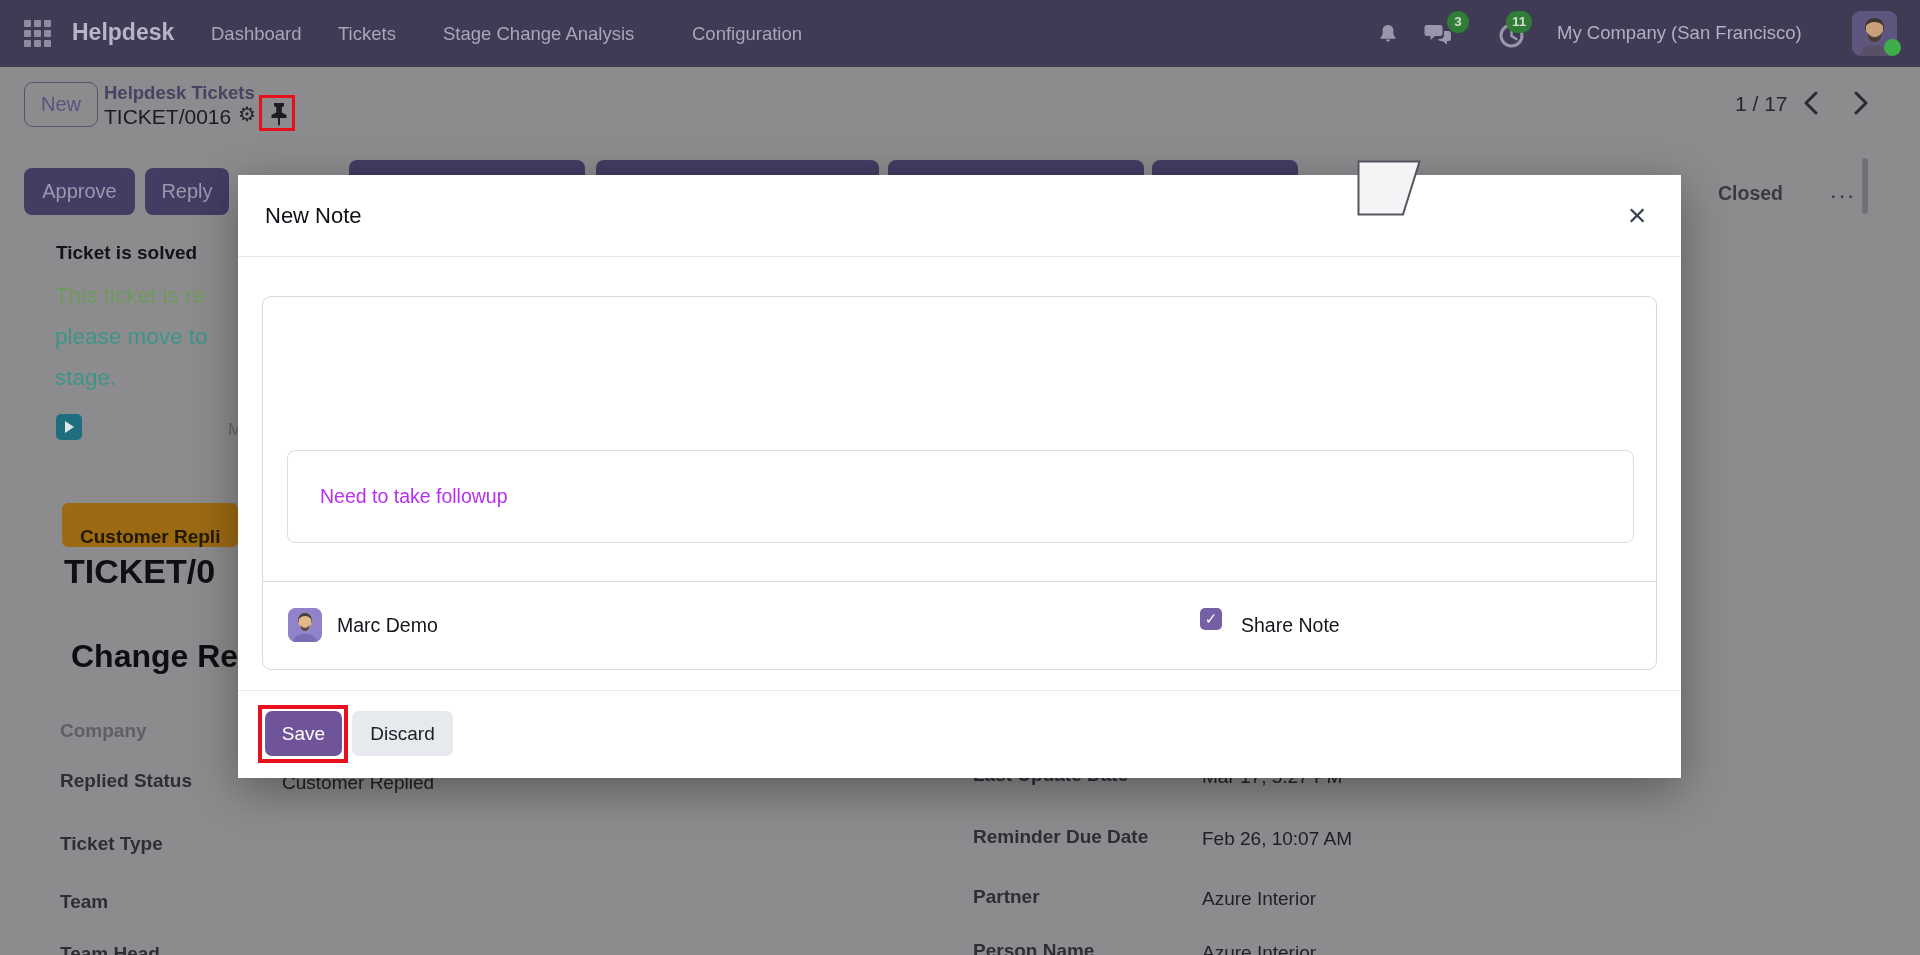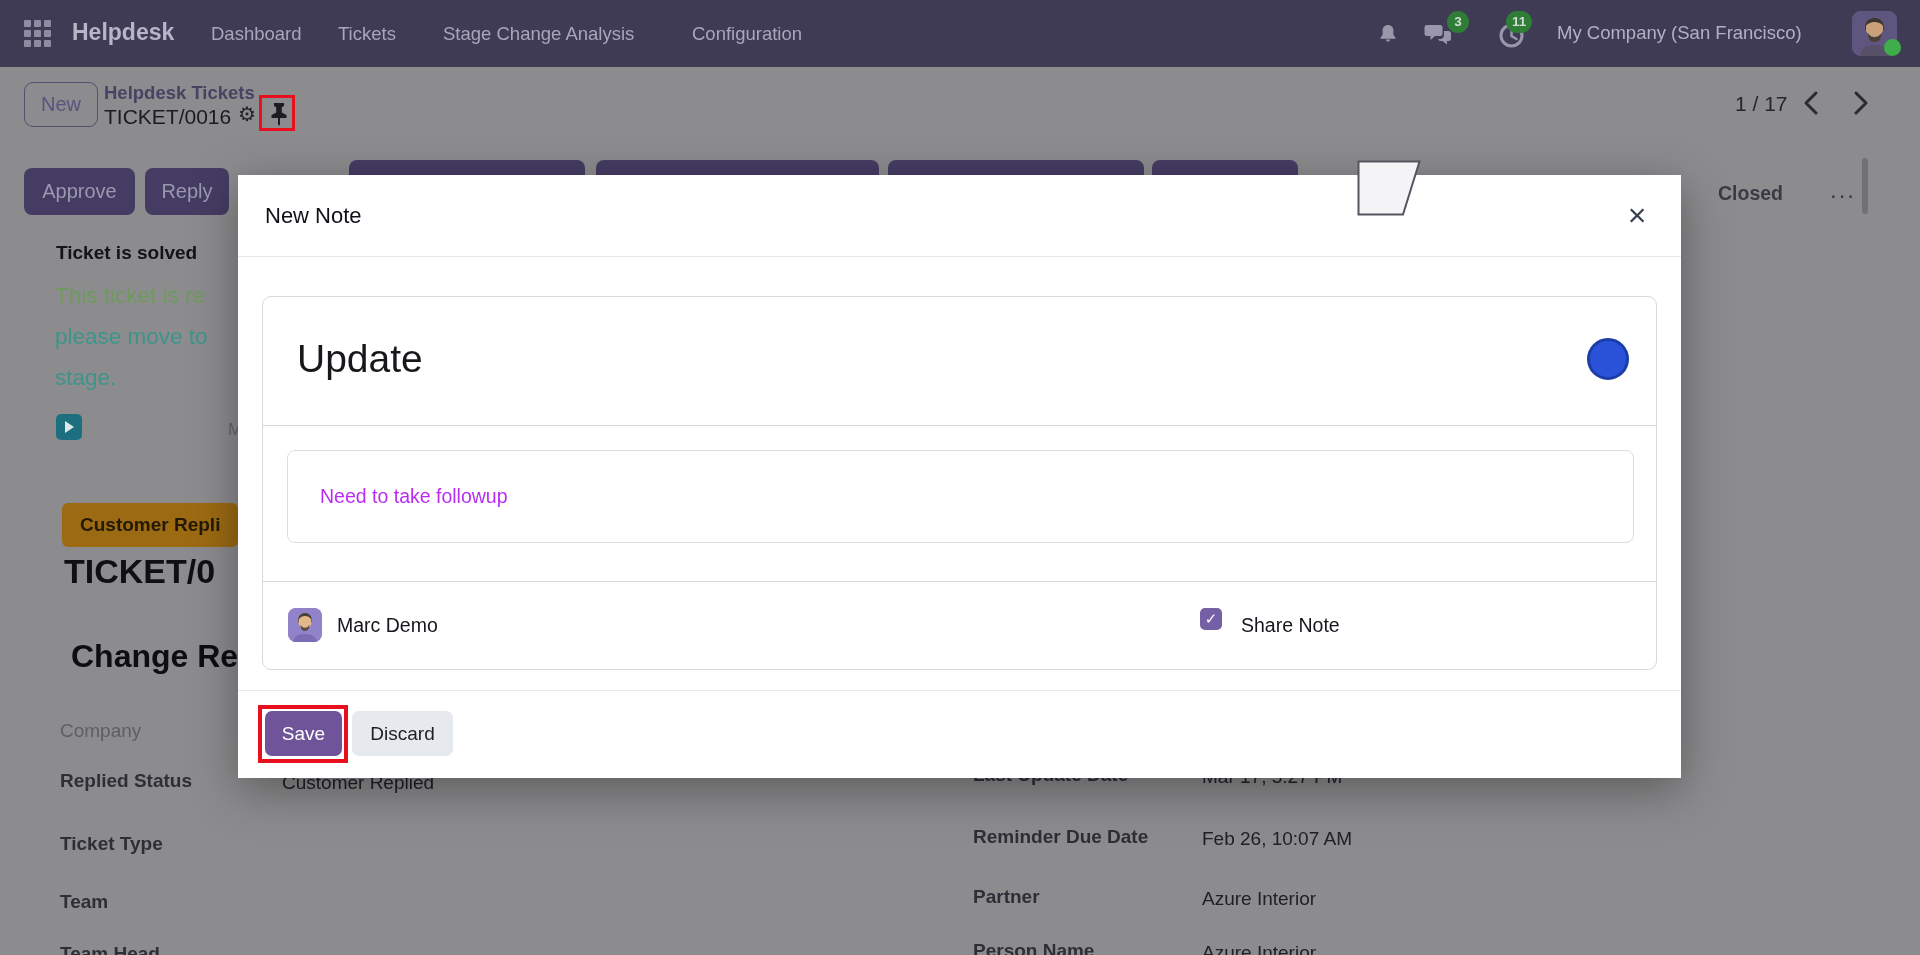--- a/index.html
+++ b/index.html
@@ -61,30 +61,30 @@
   .solved-h { position:absolute; left:56px; top:242px; font-size:19px; font-weight:700;
               color:#131318; }
   .gline { position:absolute; left:55px; font-size:22.5px; }
   .g1 { color:#6f9a5e; } .g2 { color:#3f948a;text-align:right; }
   .play-tile { position:absolute; left:56px; top:414px; width:26px; height:26px;
                border-radius:5px; background:#1d6f80; cursor:pointer; }
   .play-tile i { position:absolute; left:9px; top:7px; width:0; height:0; border-style:solid;
                  border-width:6px 0 6px 9px; border-color:transparent transparent transparent #dfe6e8; }
   .trunc-m { position:absolute; left:228px; top:420px; font-size:17px; color:#66666c; }
   .status-badge { position:absolute; left:62px; top:503px; height:44px; line-height:44px;
-                  padding:0 18px; background:#9c6a12; border-radius:6px; font-size:19px;
+                  padding:12px 18px; background:#9c6a12; border-radius:6px; font-size:19px;
                   font-weight:700; color:#221a04; white-space:nowrap; }
   .ticket-ref { position:absolute; left:64px; top:552px; font-size:34px; font-weight:700;
                 color:#101014; white-space:nowrap; }
   .ticket-subj { position:absolute; left:71px; top:638px; font-size:32px; font-weight:600;
                  color:#0e0e12; white-space:nowrap; }
 
   .fld-label { position:absolute; font-size:19px; font-weight:600; color:#2e2e36;
                white-space:nowrap; }
-  .fld-label.muted { color:#5e5e66; font-weight:400; }
+  .fld-label.muted { color:#5e5e66; font-weight:700; }
   .fld-value { position:absolute; font-size:19px; color:#202026; white-space:nowrap; }
 
   
   .modal { position:absolute; left:238px; top:175px; width:1443px; height:603px;
            background:#ffffff; border-radius:0; z-index:50;
            box-shadow:0 12px 44px rgba(0,0,0,.35); }
   .modal-header { position:absolute; left:0; top:0; width:100%; height:82px;
                   border-bottom:1px solid #e7e9ec; }
   .modal-title { position:absolute; left:27px; top:28px; font-size:22px; font-weight:500;
                  color:#0f1117; }
@@ -246,24 +246,20 @@
   <div class="fld-value" style="left:1202px;top:888px">Azure Interior</div>
   <div class="fld-label" style="left:973px;top:940px">Person Name</div>
   <div class="fld-value" style="left:1202px;top:942px">Azure Interior</div>
 
   <div class="modal">
     <div class="modal-header">
       <div class="modal-title">New Note</div>
       <button class="modal-close">×</button>
     </div>
     <div class="note-card">
-      <div class="note-title-row">
-        <div class="note-title-input">Update</div>
-        <div class="note-color-dot"></div>
-      </div>
       <div class="note-body-box">
         <div class="note-body-text">Need to take followup</div>
       </div>
       <div class="note-meta-row">
         <div class="note-avatar">
           <svg width="34" height="34" viewBox="0 0 34 34">
               <rect width="34" height="34" rx="8" fill="#9083c9"></rect>
               <circle cx="17" cy="13.5" r="7" fill="#e3b98c"></circle>
               <path d="M10 13c0-5 3-8 7-8s7 3 7 8c0 1.5-.7 2.5-.7 2.5v-4C21.7 9 19.5 8 17 8s-4.7 1-6.3 3.5v4S10 14.5 10 13z" fill="#4a4038"></path>
               <path d="M12.5 16.5c1 2.2 2.7 3.3 4.5 3.3s3.5-1.1 4.5-3.3c0 3.7-1.5 6.5-4.5 6.5s-4.5-2.8-4.5-6.5z" fill="#5a4c3e"></path>

